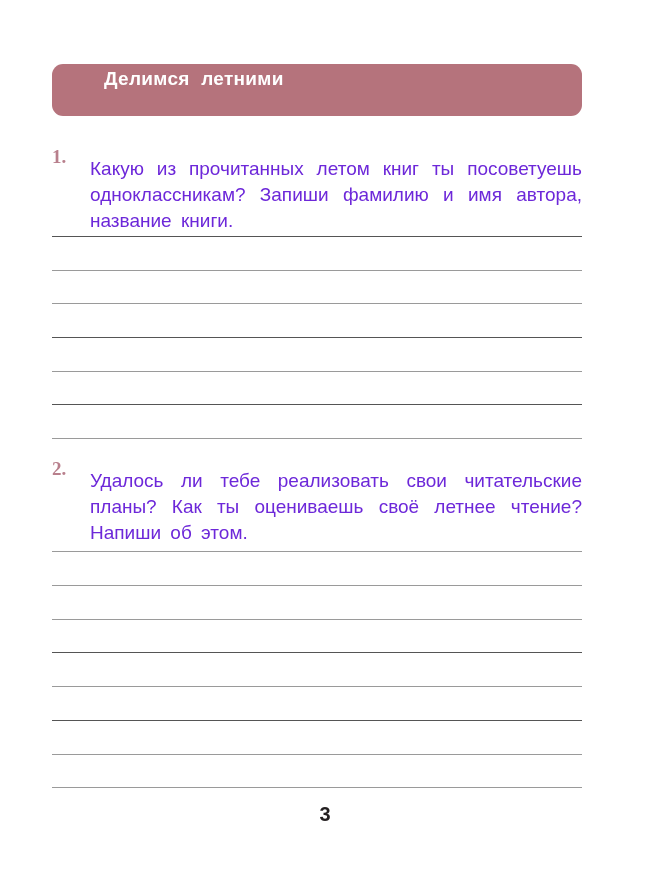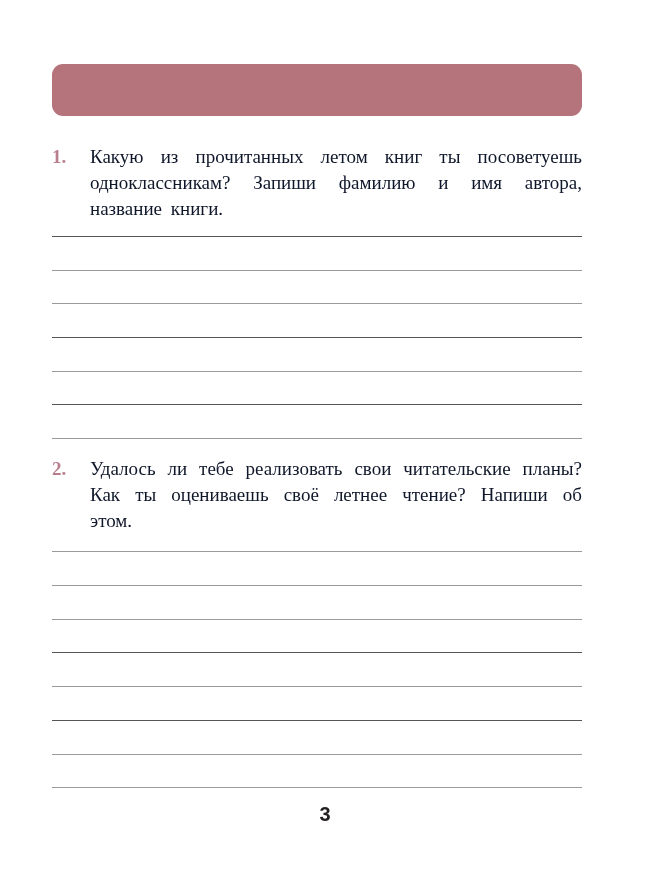--- a/index.html
+++ b/index.html
@@ -14,41 +14,42 @@
       font-size: 19px; line-height: 21px; color: #ffffff; letter-spacing: 0.3px;
       word-spacing: 6px;
     }
     .task { position: absolute; left: 52px; width: 530px; }
     .task-num {
       position: absolute; left: 0; top: 0;
       font-family: "Liberation Serif", serif; font-weight: bold; font-size: 19px;
       color: #b87f8c; line-height: 26px;
     }
     .task-text {
-      position: absolute; left: 38px; top: 0; width: 492px;
-      font-family: Liberation Serif, serif; font-size: 19px; line-height: 26px;
-      color: #0f172a; text-align: justify; text-align-last: left;
+      position: absolute; left: 38px; top: 12px; width: 492px;
+      font-family: Liberation Sans, sans-serif; font-size: 19px; line-height: 26px;
+      color: #6d28d9; text-align: justify; text-align-last: left;
       word-spacing: 4px;
     }
     .line {
       position: absolute; left: 52px; width: 530px; height: 0;
       border-top: 1px solid #9a9a9a;
     }
     .line.dark { border-top: 1.5px solid #555555; }
     .page-num {
       position: absolute; left: 0; width: 650px; top: 803px; text-align: center;
       font-family: "Liberation Sans", sans-serif; font-weight: bold; font-size: 20px;
       color: #231f20;
     }
   </style>
 </head>
 <body>
 
 <div class="banner">
   <div class="banner-text">
+    <div>Делимся летними</div>
   </div>
 </div>
 
 <div class="task" style="top:144px;">
   <div class="task-num">1.</div>
   <div class="task-text" lang="ru" style="hyphens:auto;">Какую из прочитанных летом книг ты посоветуешь одноклассникам? Запиши фамилию и имя автора, название книги.</div>
 </div>
 
 <div>
   <div class="line dark" style="top:236px;"></div>

